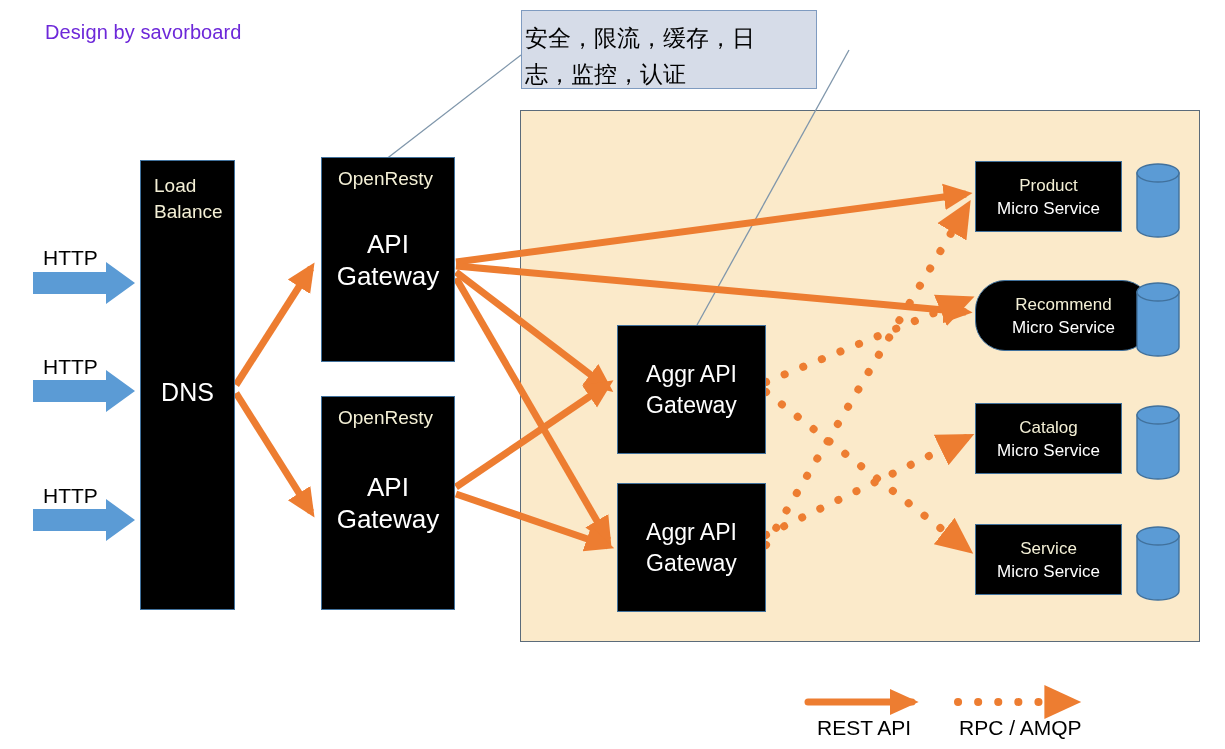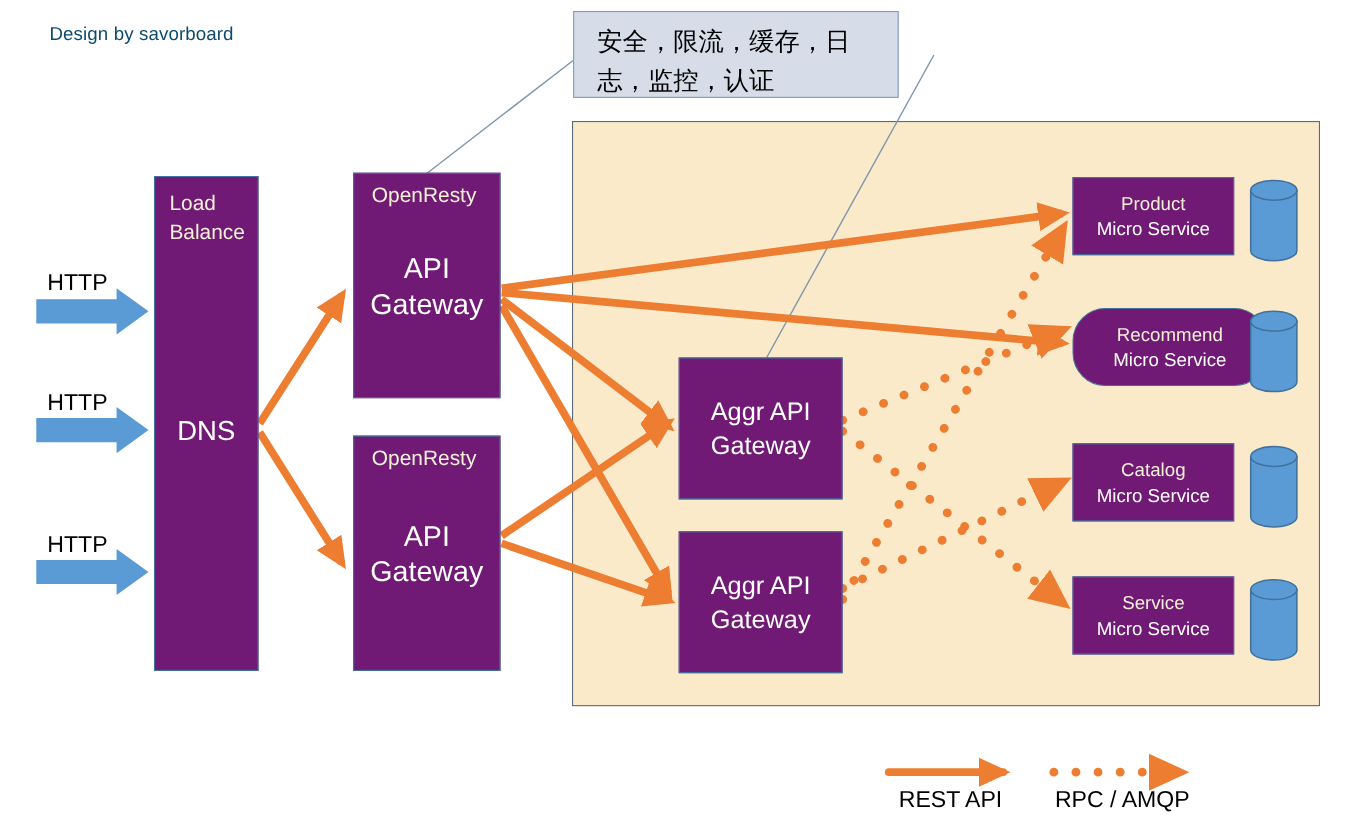--- a/index.html
+++ b/index.html
@@ -25,34 +25,34 @@
     pointer-events: none;
   }
   .node {
     position: absolute;
     box-sizing: border-box;
   }
   .credit {
     position: absolute;
     left: 45px;
     top: 21px;
-    font-size: 17px;
-    color: #0c4a6e;
+    font-size: 20px;
+    color: #6d28d9;
     letter-spacing: .1px;
   }
   
   .callout {
     position: absolute;
     box-sizing: border-box;
     border: 1px solid #7f9bc0;
     font-family: "DejaVu Serif", "Liberation Serif", serif;
     font-size: 23px;
     line-height: 36px;
     color: #000000;
-    padding: 9px 14px 6px 21px;
+    padding: 9px 14px 6px 3px;
   }
   .callout.blue  { background: #d6dce8; }
   .callout.grey  { background: #d9d9d9; }
   .callout .l2   { display: block; }
   .callout.grey .l2 { text-align: center; }
 
   
   .platform {
     position: absolute;
     box-sizing: border-box;
@@ -63,21 +63,21 @@
     position: absolute;
     font-size: 25px;
     color: #111111;
     white-space: nowrap;
   }
 
   
   .bluebox {
     position: absolute;
     box-sizing: border-box;
-    background: #701a75;
+    background: #000000;
     border: 1px solid #41719c;
     color: #ffffff;
     display: flex;
     flex-direction: column;
     align-items: center;
     justify-content: center;
     text-align: center;
   }
 
   

